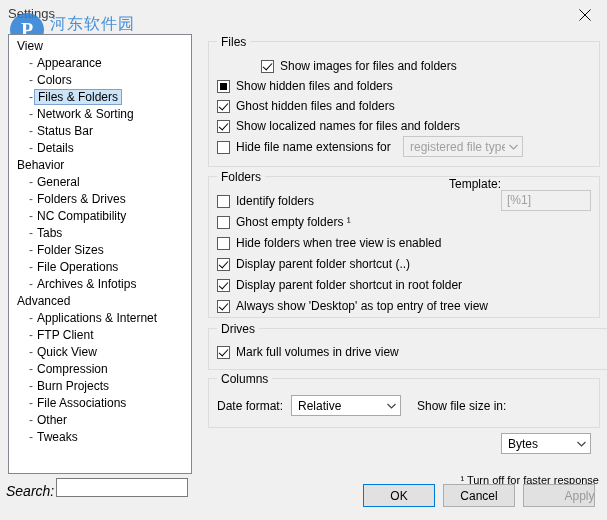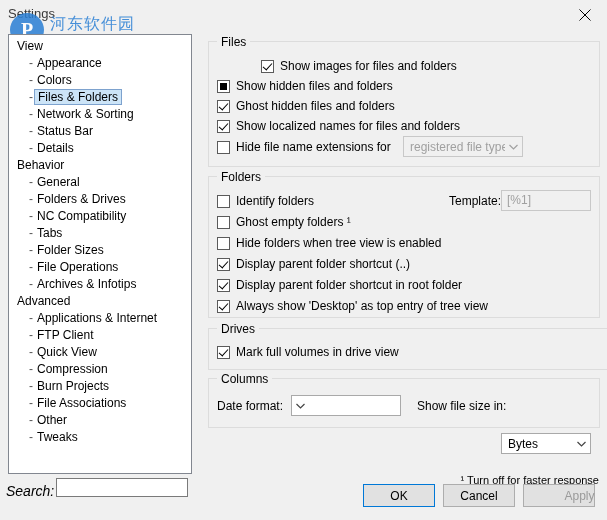--- a/index.html
+++ b/index.html
@@ -366,37 +366,38 @@
     </div>
     <div class="chk-row" style="left:8px; top:100px;">
       <span class="chk checked"></span>
       <span>Display parent folder shortcut in root folder</span>
     </div>
     <div class="chk-row" style="left:8px; top:121px;">
       <span class="chk checked"></span>
       <span>Always show 'Desktop' as top entry of tree view</span>
     </div>
 
-    <div class="field-label" style="left:240px; top:17px;">Template:</div>
+    <div class="field-label" style="left:240px; top:0;">Template:</div>
     <div class="textbox" style="left:292px; top:13px; width:90px;">[%1]</div>
   </div>
 
   <div class="group" style="left:208px; top:328px; width:390px; height:40px;padding-left:28px;">
     <div class="group-title">Drives</div>
     <div class="chk-row" style="left:8px; top:15px;">
       <span class="chk checked"></span>
       <span>Mark full volumes in drive view</span>
     </div>
   </div>
 
   <div class="group" style="left:208px; top:378px; width:390px; height:48px;">
     <div class="group-title">Columns</div>
 
     <div class="field-label" style="left:8px; top:20px;">Date format:</div>
     <div class="combo" style="left:82px; top:16px; width:110px;">
+      <span class="val">Relative</span>
       <span class="arrow">
         <svg width="9" height="6" viewBox="0 0 9 6">
             <path d="M0.5 1 L4.5 5 L8.5 1" fill="none" stroke="#444" stroke-width="1.2"></path>
           </svg>
       </span>
     </div>
 
     <div class="field-label" style="left:208px; top:20px;">Show file size in:</div>
     <div class="combo" style="left:292px; top:16px; width:90px;margin-top:38px;">
       <span class="val">Bytes</span>

